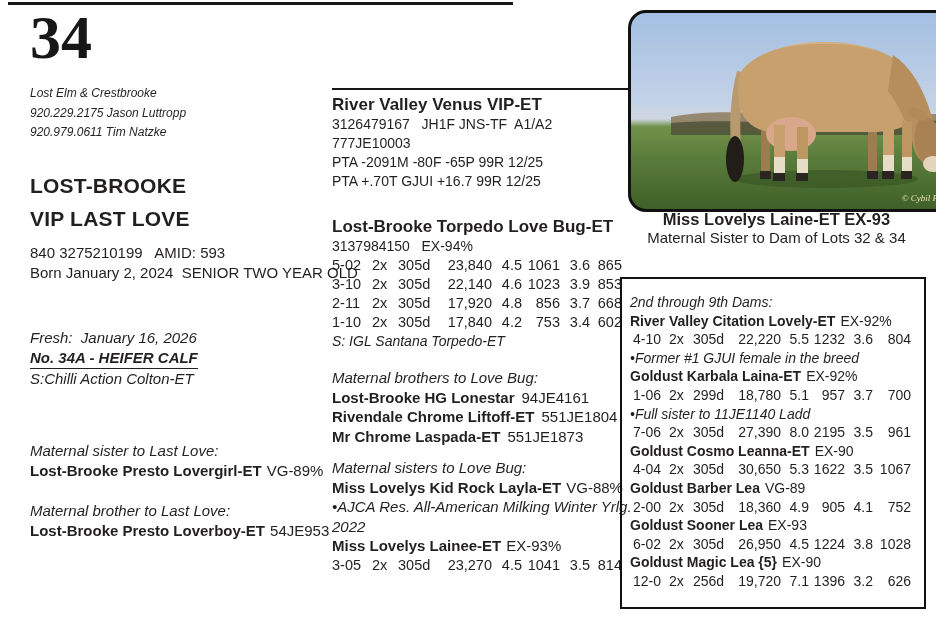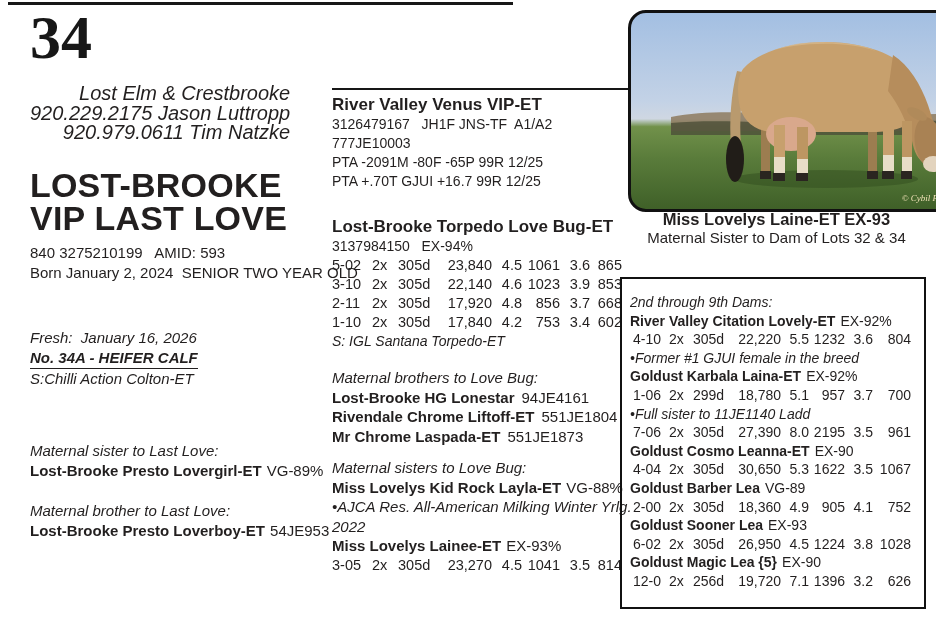--- a/index.html
+++ b/index.html
@@ -12,22 +12,22 @@
   .abs{position:absolute;}
   .pre{white-space:pre-wrap;}
   .b{font-weight:bold;}
   .i{font-style:italic;}
 
   
   #top-rule{left:8px;top:2px;width:505px;height:3px;background:#171717;}
 
   
   #lot-number{left:30px;top:4px;font-family:"Liberation Serif",serif;font-weight:bold;font-size:62px;line-height:66px;color:#171717;}
-  #consignor{left:30px;top:84px;font-size:20px;line-height:19.5px;font-style:italic;text-align:right;}
-  #animal-name{left:30px;top:169px;font-size:34px;line-height:33px;font-weight:bold;letter-spacing:.2px;}
+  #consignor{left:30px;top:84px;font-size:12px;line-height:19.5px;font-style:italic;}
+  #animal-name{left:30px;top:169px;font-size:21px;line-height:33px;font-weight:bold;letter-spacing:.2px;}
   #animal-ids{left:30px;top:243px;font-size:15px;line-height:20px;}
   #fresh-block{left:30px;top:328px;font-size:15px;line-height:20px;}
   #calf-line{font-weight:bold;font-style:italic;}
   #calf-line .ul{display:inline-block;border-bottom:1.6px solid #221f1f;padding-bottom:0px;}
   #mat-sister{left:30px;top:441px;font-size:15px;line-height:20px;}
   #mat-brother{left:30px;top:501px;font-size:15px;line-height:20px;}
   .score{margin-left:5px;font-weight:normal;}
 
   
   #mid-rule{left:332px;top:88px;width:298px;height:2px;background:#171717;}

